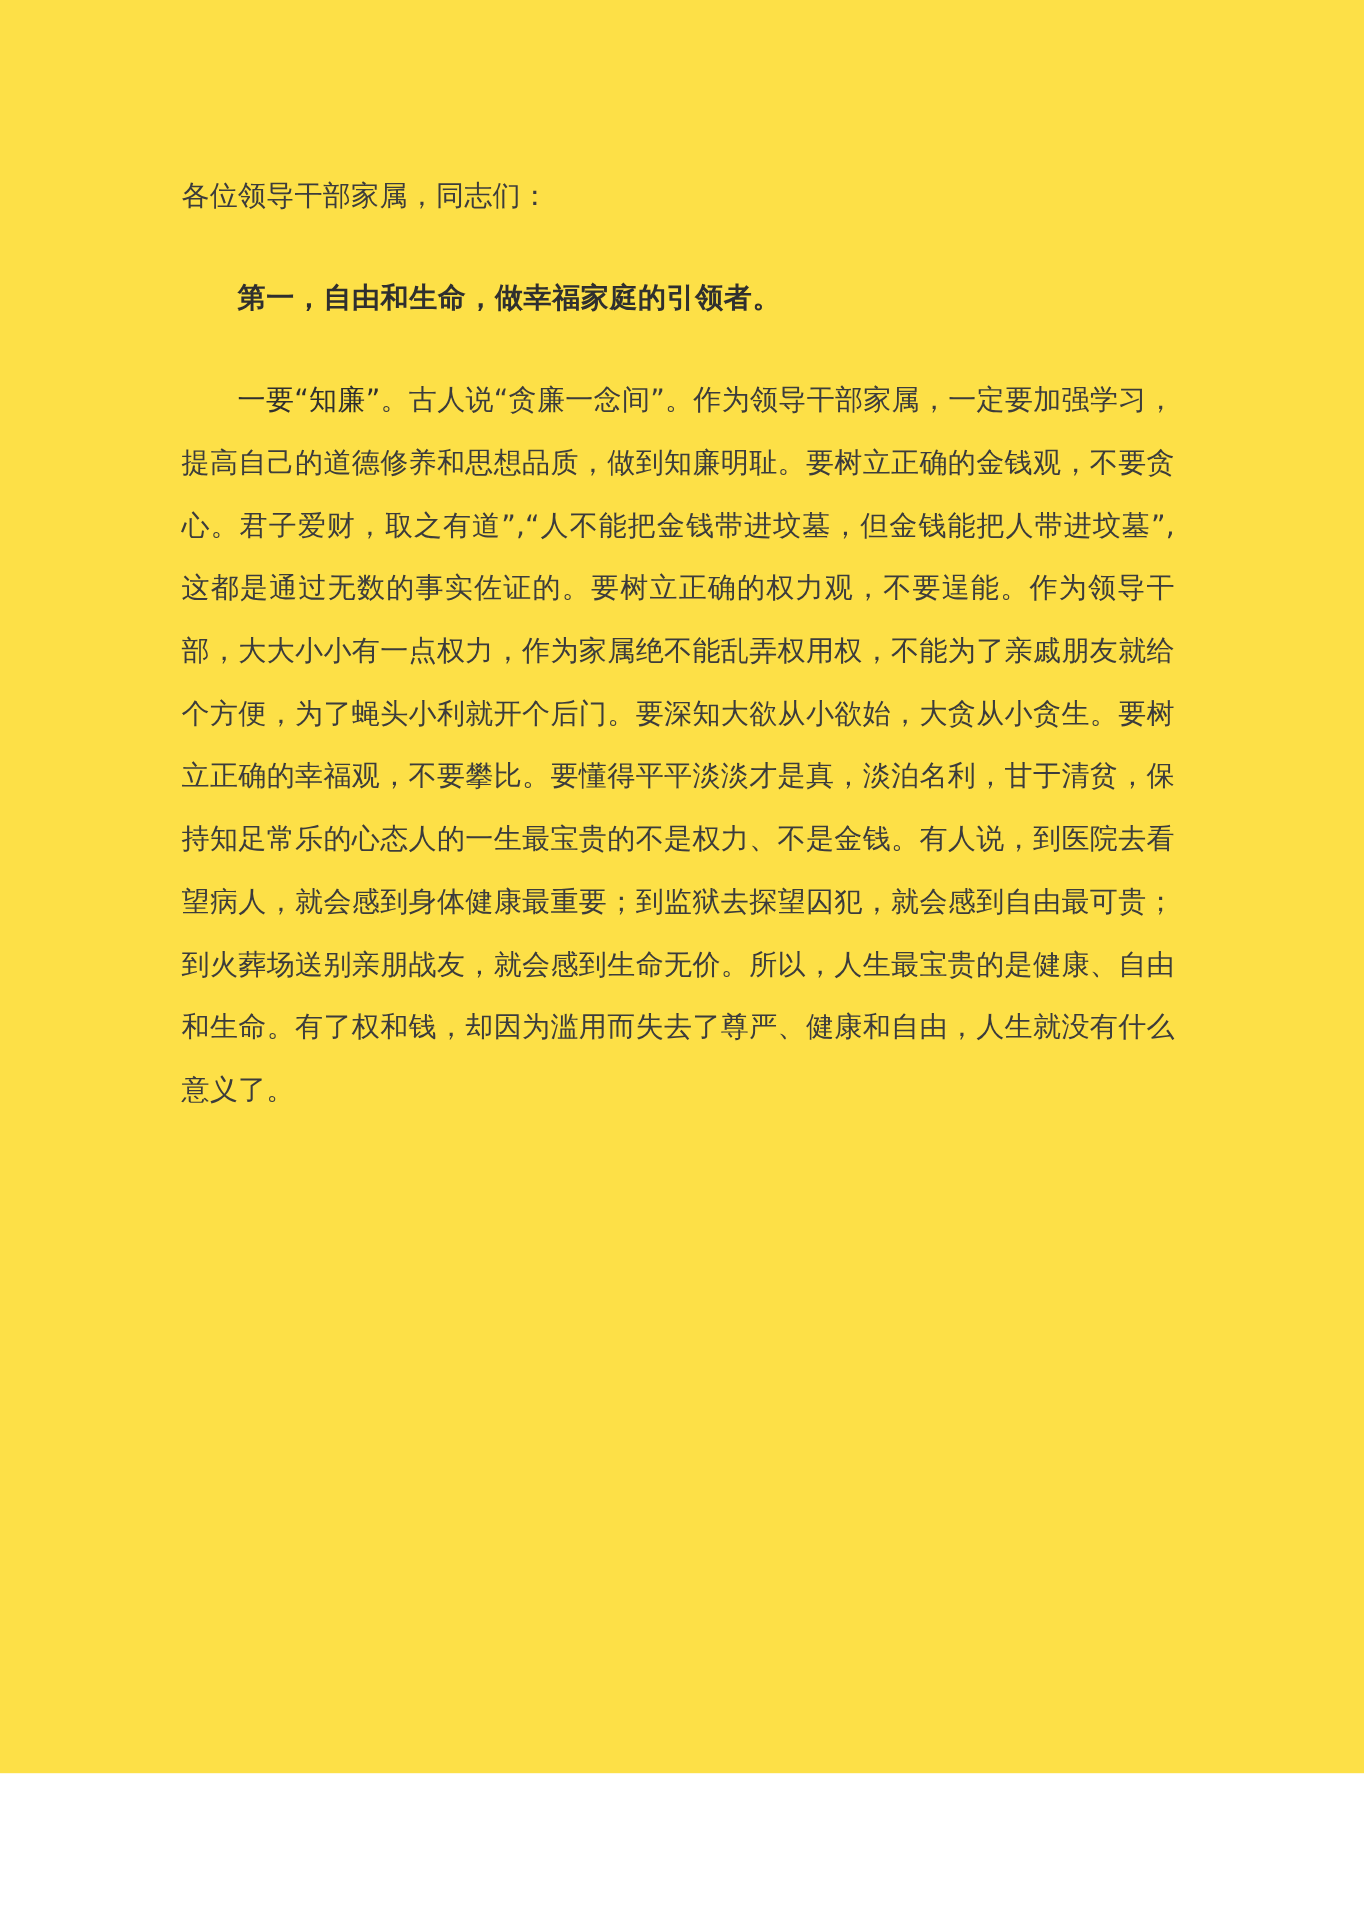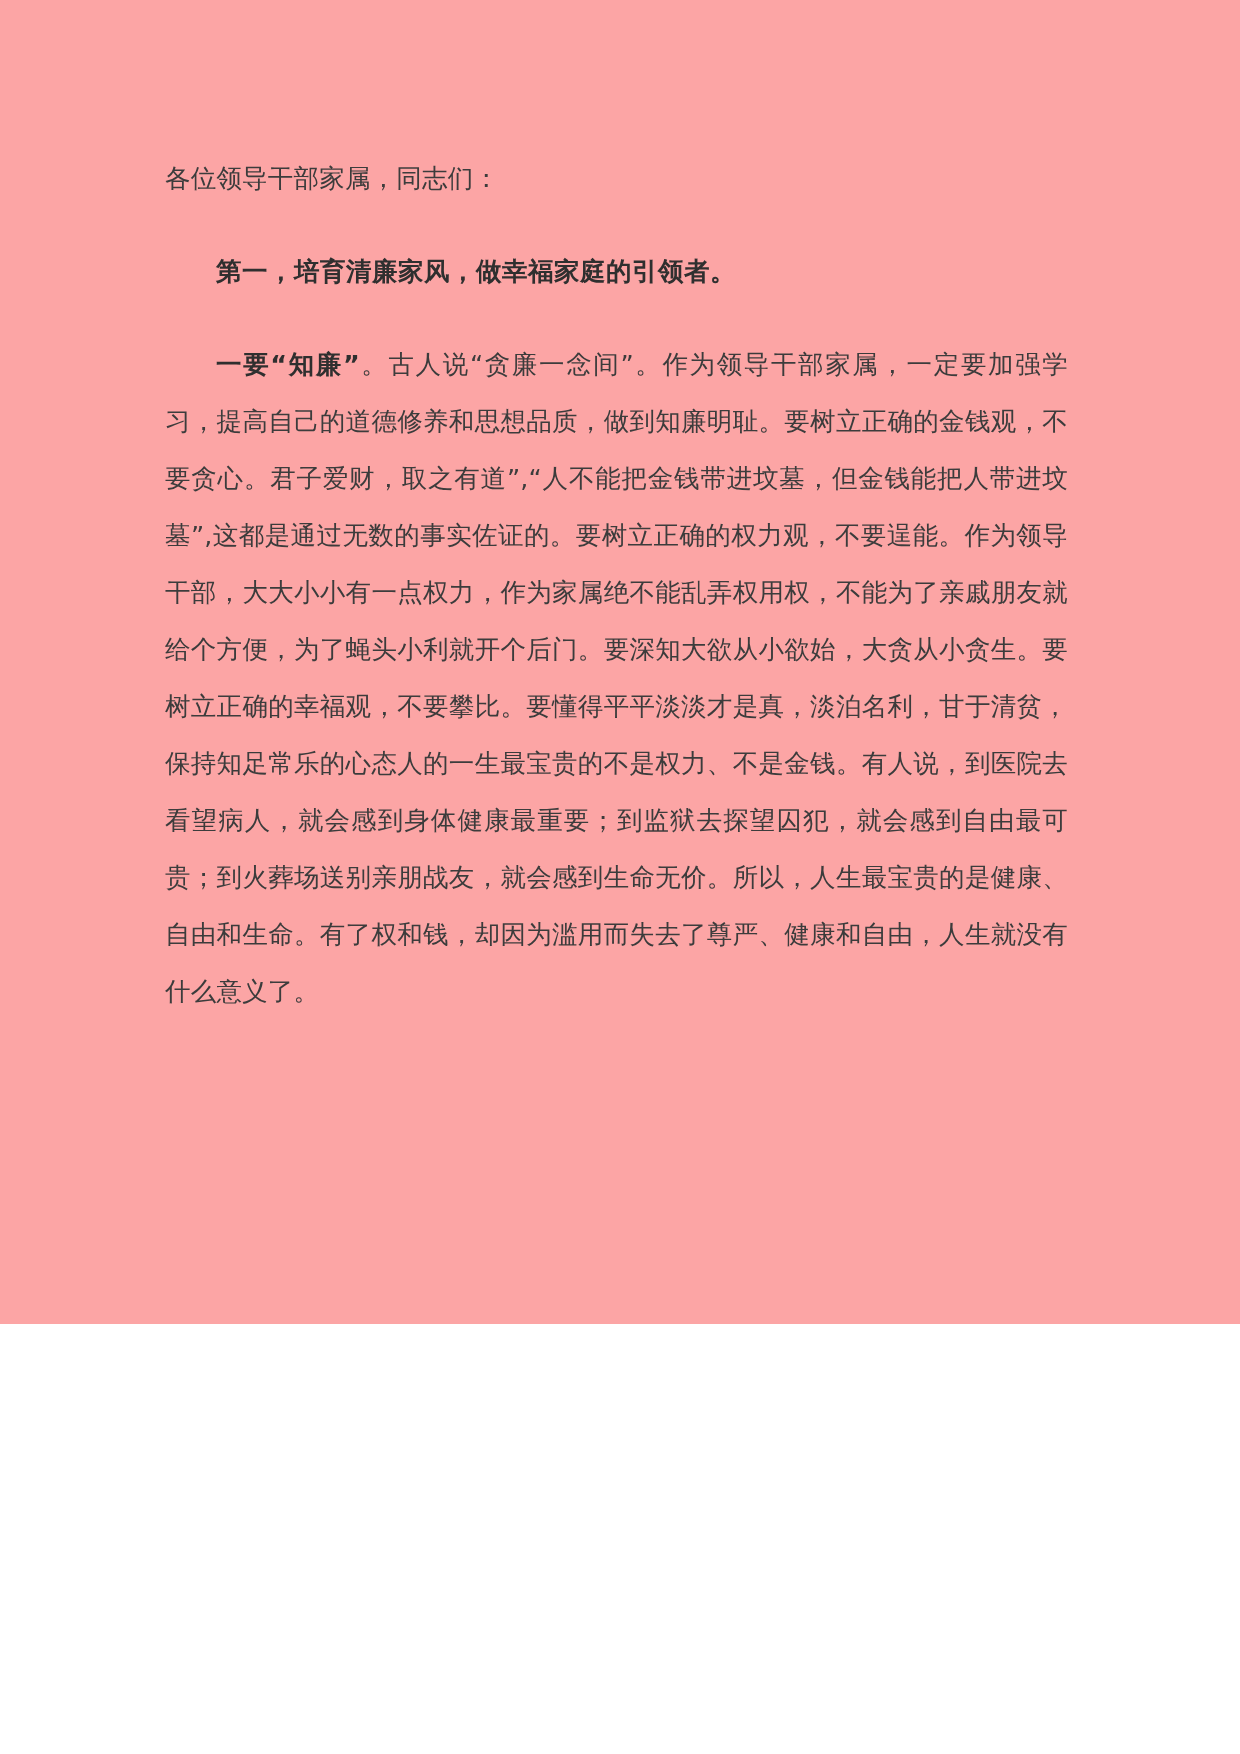--- a/index.html
+++ b/index.html
@@ -11,22 +11,22 @@
   body {
     width: 1240px;
     height: 1754px;
     font-family: "DejaVu Sans", "Liberation Sans", sans-serif;
     color: #3a3a3a;
     overflow: hidden;
   }
   .page {
     position: relative;
     width: 1240px;
-    height: 1324px;
-    background: #fca5a5;
+    height: 1612px;
+    background: #fde047;
     box-sizing: border-box;
     padding: 150px 172px 0 165px;
   }
   .doc-body {
     width: 903px;
   }
   p {
     margin: 0;
     font-size: 25.5px;
     line-height: 57px;
@@ -44,39 +44,39 @@
     margin-bottom: 10px;
   }
   p.heading {
     text-indent: 2em;
     font-weight: 700;
     color: #2f2f2f;
     margin-bottom: 10px;
     letter-spacing: 0.5px;
   }
   .b {
-    font-weight: 700;
+    font-weight: 400;
     color: #2f2f2f;
   }
   .spacer-sm { height: 13px; }
 </style>
 </head>
 <body>
 
 <div class="page">
   <div class="doc-body">
 
     <p class="salutation">各位领导干部家属，同志们：</p>
 
     <div class="spacer-sm"></div>
 
 
     <div class="spacer-sm"></div>
 
-    <p class="heading">第一，培育清廉家风，做幸福家庭的引领者。</p>
+    <p class="heading">第一，自由和生命，做幸福家庭的引领者。</p>
 
     <div class="spacer-sm"></div>
 
 
     <div class="spacer-sm"></div>
 
     <p class="para"><span class="b">一要“知廉”</span><span>。古人说“贪廉一念间”。作为领导干部家属，一定要加强学习，提高自己的道德修养和思想品质，做到知廉明耻。要树立正确的金钱观，不要贪心。君子爱财，取之有道”,“人不能把金钱带进坟墓，但金钱能把人带进坟墓”,这都是通过无数的事实佐证的。要树立正确的权力观，不要逞能。作为领导干部，大大小小有一点权力，作为家属绝不能乱弄权用权，不能为了亲戚朋友就给个方便，为了蝇头小利就开个后门。要深知大欲从小欲始，大贪从小贪生。要树立正确的幸福观，不要攀比。要懂得平平淡淡才是真，淡泊名利，甘于清贫，保持知足常乐的心态人的一生最宝贵的不是权力、不是金钱。有人说，到医院去看望病人，就会感到身体健康最重要；到监狱去探望囚犯，就会感到自由最可贵；到火葬场送别亲朋战友，就会感到生命无价。所以，人生最宝贵的是健康、自由和生命。有了权和钱，却因为滥用而失去了尊严、健康和自由，人生就没有什么意义了。</span></p>
 
   </div>
 </div>

